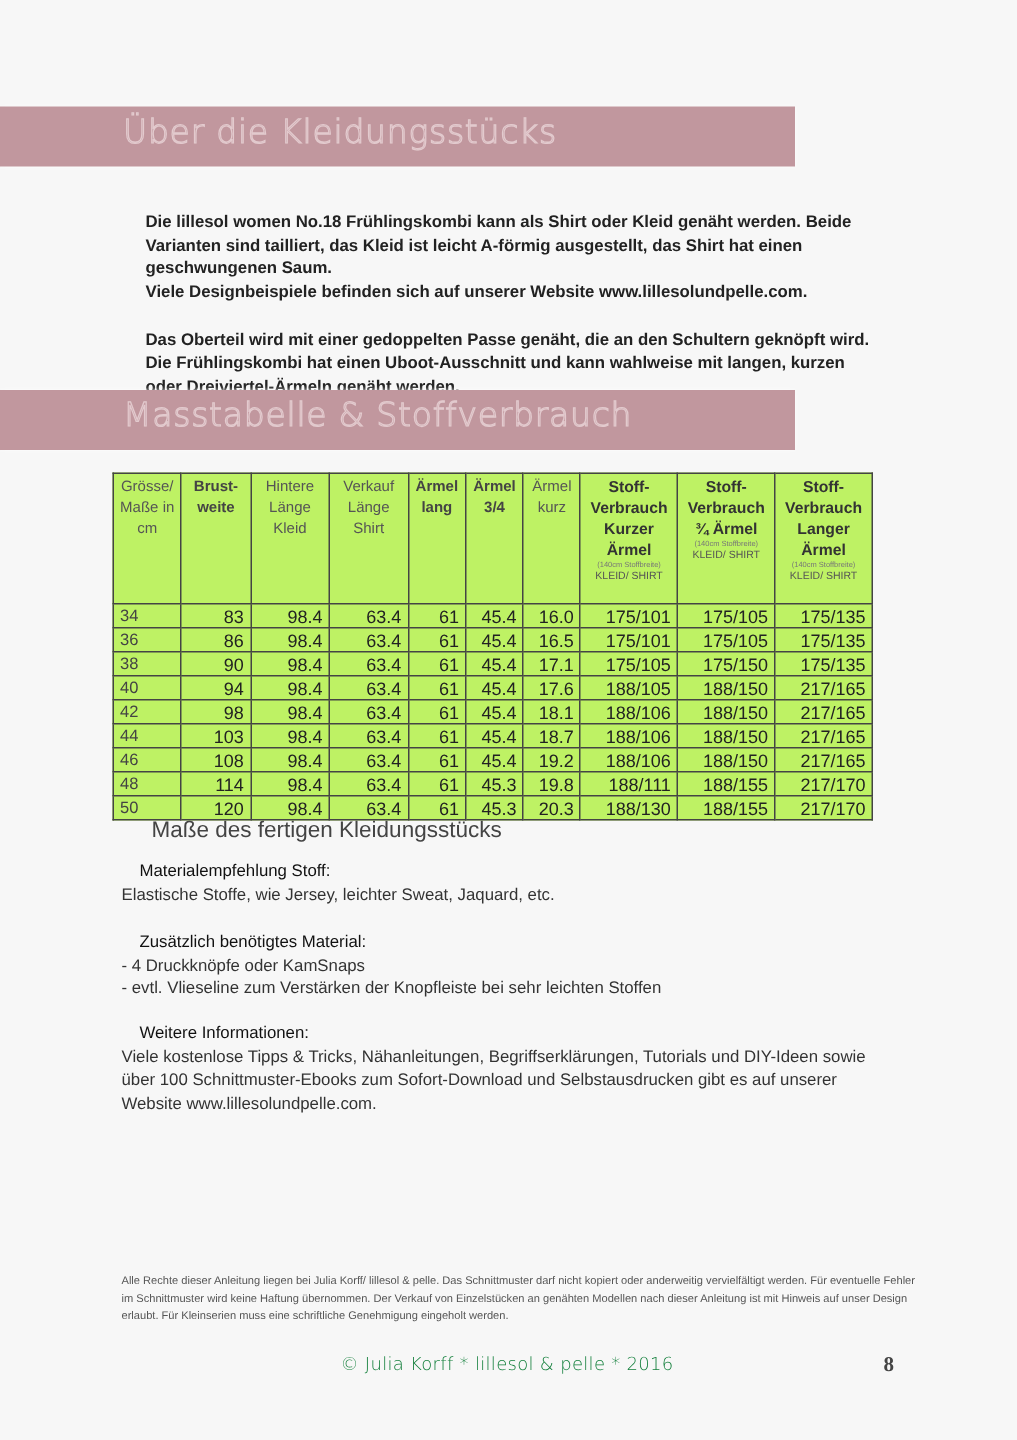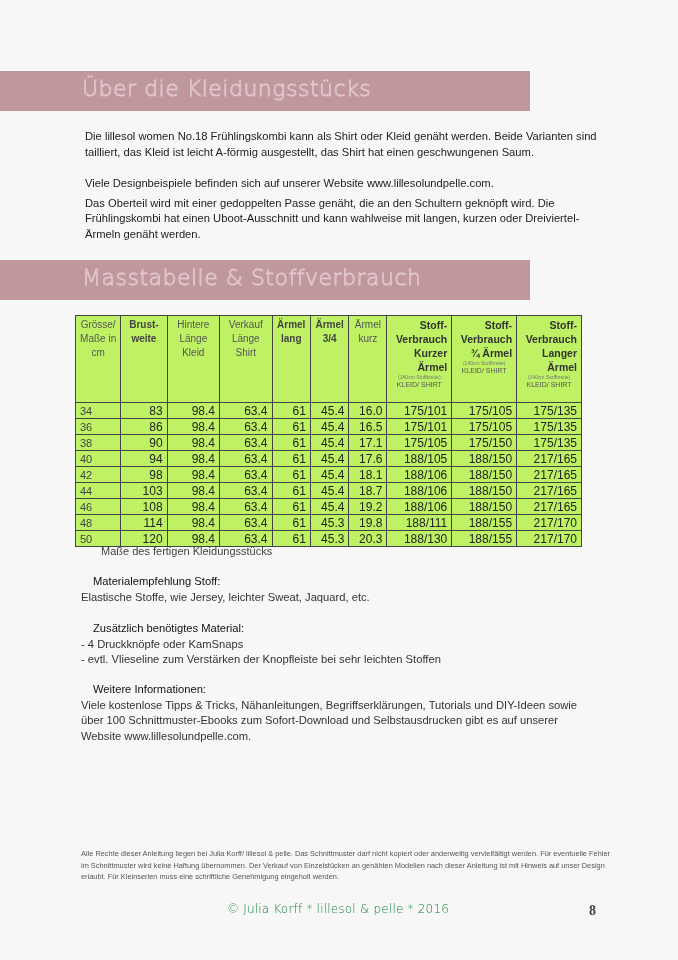--- a/index.html
+++ b/index.html
@@ -27,21 +27,21 @@
       -webkit-text-stroke-width: 0.8px;
       -webkit-text-stroke-color: #e9d4d7;
     }
     #banner1 { top: 71px; }
     #banner2 { top: 260px; }
 
     .para {
       position: absolute; left: 81px; width: 520px;
       font-size: 11.2px; line-height: 15.5px; color: #222;
     }
-    .para p { margin: 4px; }
+    .para p { margin: 16px; font-weight: bold; }
     #intro1 { top: 125px; }
     #intro2 { top: 172px; }
 
     table.size-table {
       position: absolute; left: 75px; top: 315px;
       width: 507px;
       border-collapse: collapse;
       font-size: 11.5px;
       background: #bef264;
     }
@@ -53,35 +53,35 @@
       height: 84px;
       vertical-align: top;
       font-weight: bold;
       font-size: 10px;
       line-height: 14px;
       text-align: center;
       color: #444;
       padding-top: 2px;
     }
     table.size-table th.light { font-weight: normal; color: #555; }
-    table.size-table th .h-main { display: block; font-size: 10.5px; color: #333; text-align: right; }
+    table.size-table th .h-main { display: block; font-size: 10.5px; color: #333; }
     table.size-table th .h-small { display: block; font-size: 5px; line-height: 6px; font-weight: normal; color: #777; }
     table.size-table th .h-sub { display: block; font-size: 7px; line-height: 10px; font-weight: normal; color: #555; }
     table.size-table td {
       height: 15px;
       text-align: right;
       font-size: 12px;
       line-height: 14px;
       color: #222;
     }
     table.size-table td.size-cell { text-align: left; color: #444; font-size: 11px; }
 
     .caption {
       position: absolute; left: 81px; top: 545px;
-      font-size: 11px; color: #444; padding-left: 20px;
+      font-size: 15px; color: #444; padding-left: 20px;
     }
 
     .section { position: absolute; left: 81px; width: 520px; font-size: 11.2px; line-height: 15.5px; color: #333; }
     .section .heading { color: #111; padding-left: 12px; }
     .section p { margin: 0; }
     #material { top: 574px; }
     #extras { top: 621px; }
     #info { top: 682px; }
 
     .legal {

